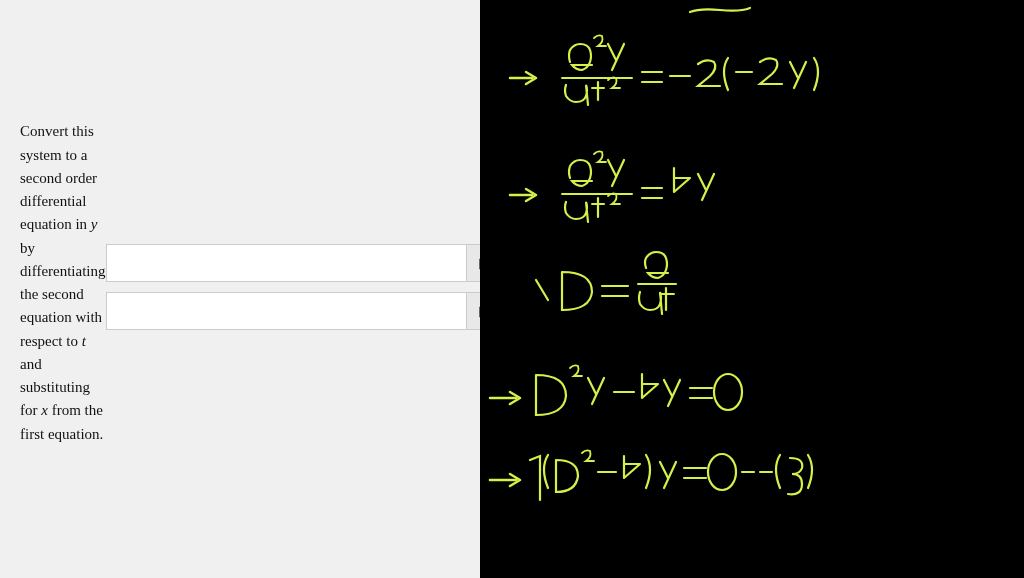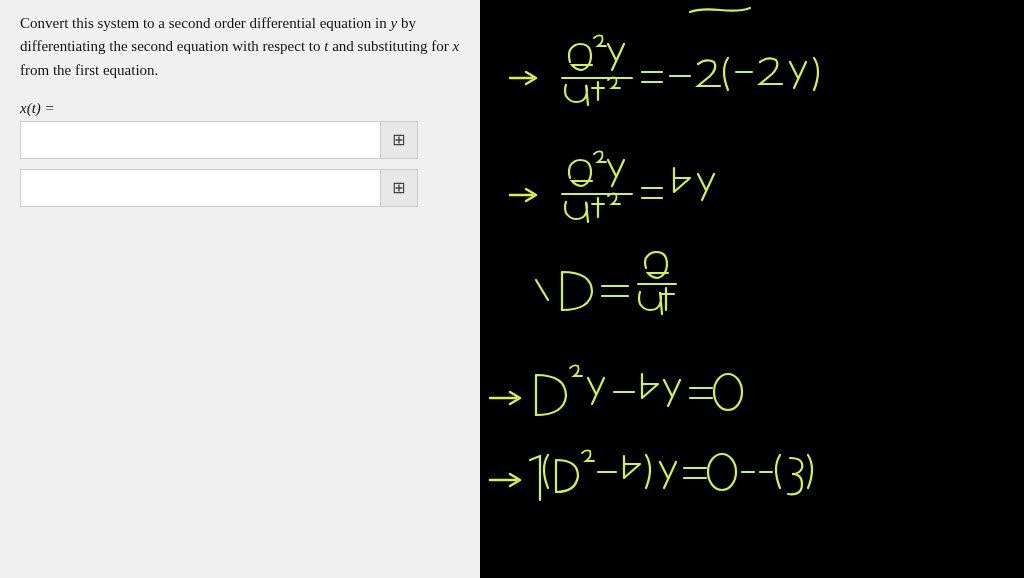--- a/index.html
+++ b/index.html
@@ -9,25 +9,26 @@
       overflow: hidden;
       display: flex;
       font-family: Georgia, 'Times New Roman', serif;
     }
 
     
     .left-panel {
       width: 480px;
       height: 578px;
       background: #f0f0f0;
-      padding: 12px 20px;
-      display: flex;
-      flex-direction: column;
+      padding: 32px 20px;
+      display: flex;
+      flex-direction: row;
       gap: 0;
       overflow: hidden;
+      align-items: center;
     }
 
     .problem-text {
       font-size: 15px;
       color: #111;
       line-height: 1.55;
     }
 
     .problem-text p {
       margin-bottom: 12px;
@@ -104,21 +105,20 @@
 
 <div class="left-panel">
   <div class="problem-text">
     <p>
       Convert this system to a second order differential equation in <em>y</em> by differentiating the second equation with respect to <em>t</em> and substituting for <em>x</em> from the first equation.
     </p>
   </div>
 
   <div class="answer-section">
     <div class="answer-row">
-      <div class="answer-label"><em>x</em>(<em>t</em>) =</div>
       <div class="answer-input-row">
         <input type="text" class="answer-input" placeholder="" style="">
         <button class="grid-button">⊞</button>
       </div>
     </div>
 
     <div class="answer-row">
       <div class="answer-input-row">
         <input type="text" class="answer-input" placeholder="" style="">
         <button class="grid-button">⊞</button>

